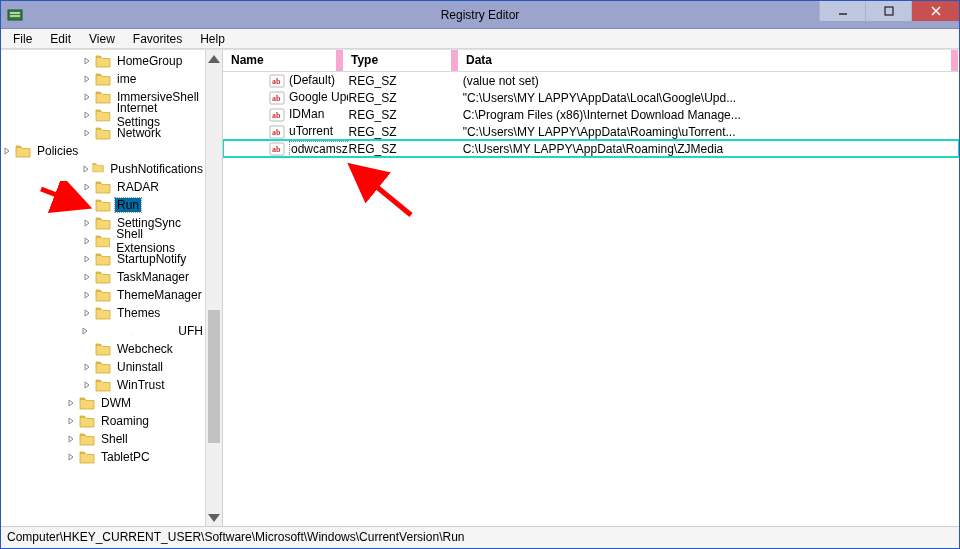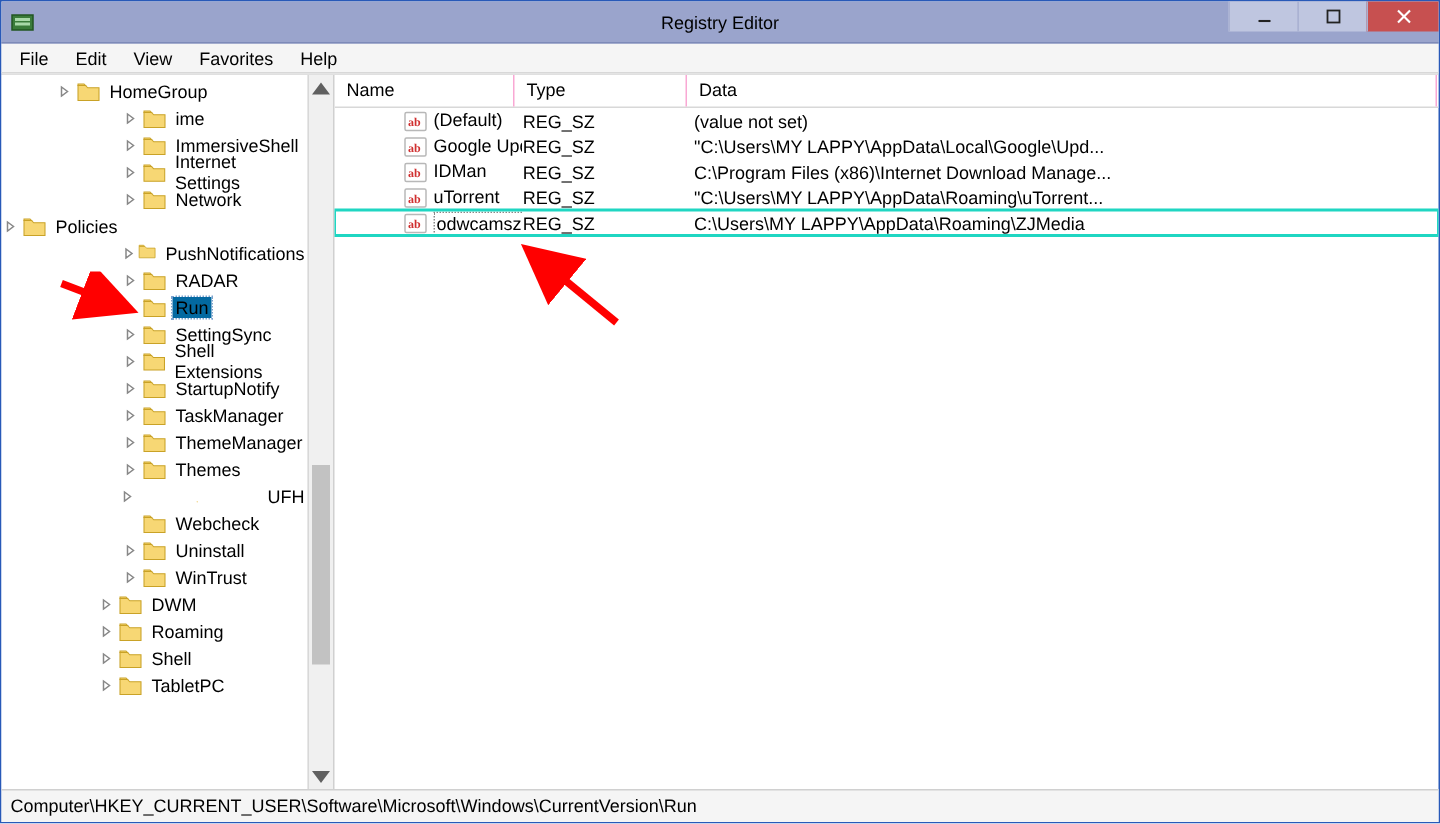--- a/index.html
+++ b/index.html
@@ -38,21 +38,21 @@
   .twisty svg { width:8px; height:8px; }
   .folder-icon { width:16px; height:14px; margin-right:4px; }
   .label { padding:0 2px; }
   .tree-scrollbar { width:17px; background:#f0f0f0; border-left:1px solid #d8d8d8; display:flex; flex-direction:column; }
   .sbbtn { height:17px; background:#f0f0f0; display:flex; align-items:center; justify-content:center; }
   .sbtrack { flex:1; background:#f0f0f0; position:relative; }
   .sbthumb { position:absolute; left:2px; right:2px; background:#c2c2c2; border-radius:0; }
   
   .listpane { flex:1; display:flex; flex-direction:column; overflow:hidden; }
   .listheader { height:22px; display:flex; border-bottom:1px solid #d8d8d8; background:#fff; }
-  .colhead { padding:3px 8px; border-right:1px solid #f9a8d4; font-size:12px; color:#000; cursor:default; }
+  .colhead { padding:3px 8px; border-right:7px solid #f9a8d4; font-size:12px; color:#000; cursor:default;font-weight:bold; }
   .listbody { flex:1; overflow:hidden; position:relative; }
   .row { display:flex; height:17px; align-items:center; padding-left:6px; }
   .row .cell { padding:0 8px 0 0; overflow:hidden; text-overflow:ellipsis; white-space:nowrap; }
   .row .cell.name { display:flex; gap:4px;padding-left:40px; }
   .row.selected { outline:2px solid #1fd6c2; outline-offset:-1px; }
   .row.selected .cell.name .valname { border:1px dotted #888; padding:0 1px; }
   .reg-icon { width:16px; height:16px; flex-shrink:0; }
   
   .statusbar {
     height:22px; border-top:1px solid #d0d0d0; background:#f5f5f5; padding:3px 6px; font-size:12px;
@@ -101,21 +101,21 @@
     <div class="menuitem">Edit</div>
     <div class="menuitem">View</div>
     <div class="menuitem">Favorites</div>
     <div class="menuitem">Help</div>
   </div>
 
   <div class="client">
 
     <div class="treepane">
       <div class="tree-scroll tree" id="tree">
-          <div class="nodecontent" style="padding-left: 36px; height: 18px;">
+          <div class="nodecontent" style="padding-left: 80px; height: 18px;">
             <span class="twisty">
               <svg viewBox="0 0 8 8">
                 <polygon points="2,1 6,4 2,7" fill="none" stroke="#888" stroke-width="1"></polygon>
               </svg>
             </span>
             <span class="folder-icon"><svg viewBox="0 0 16 14">
                 <path d="M1 3 L6 3 L7.5 4.5 L15 4.5 L15 13 L1 13 Z" fill="#f7d774" stroke="#c9a227" stroke-width="0.7"></path>
                 <path d="M1 3 L1 2 L5 2 L6 3 Z" fill="#f7d774" stroke="#c9a227" stroke-width="0.7"></path>
               </svg></span>
             <span class="label">HomeGroup</span>

